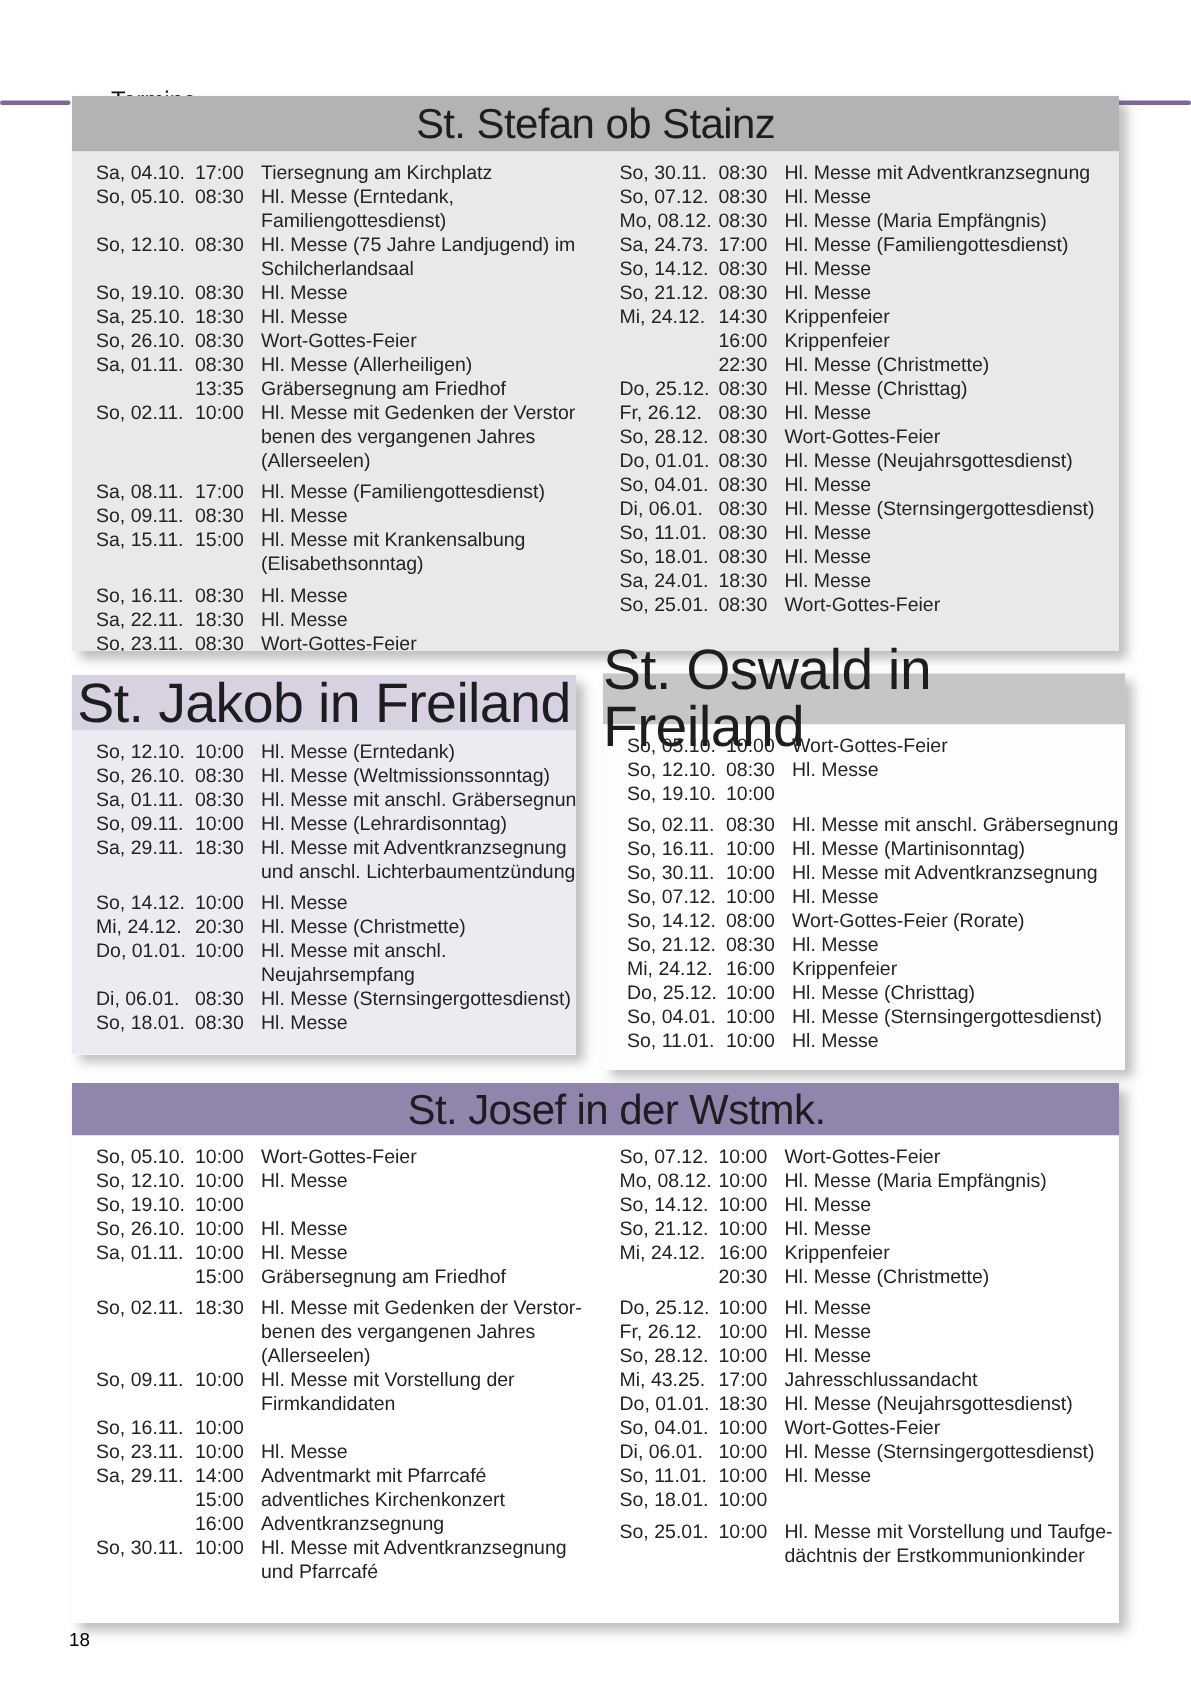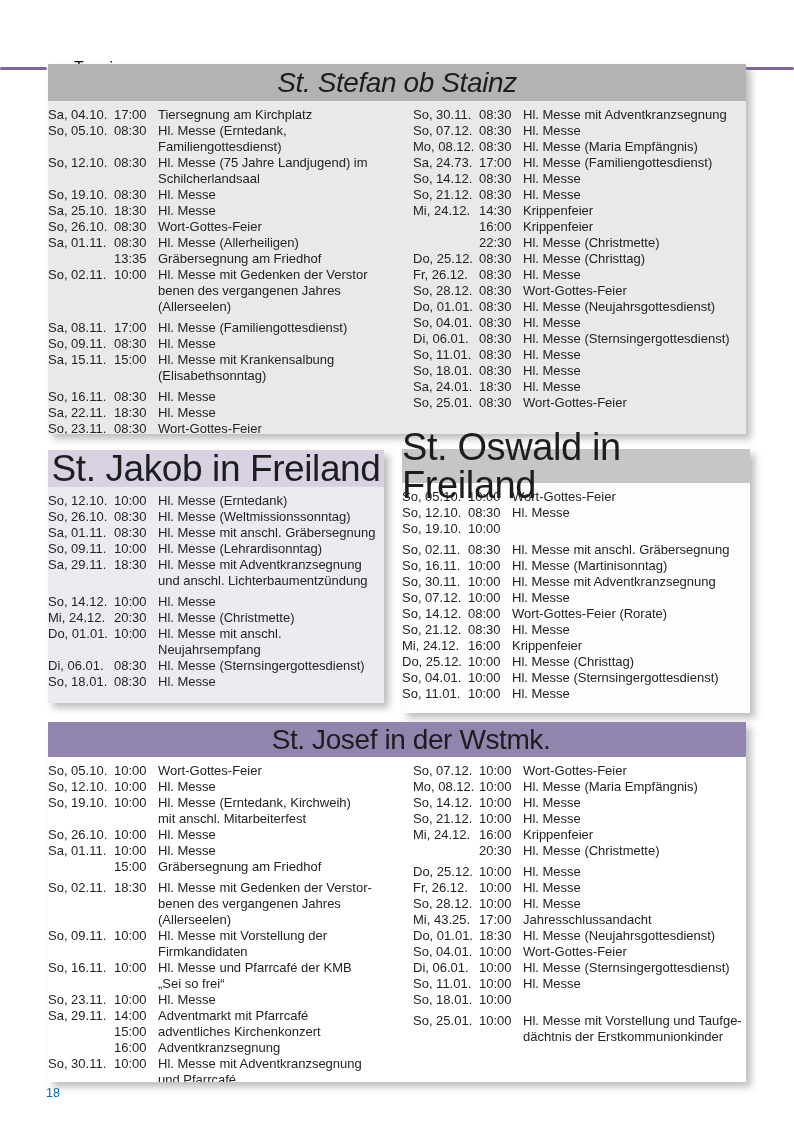--- a/index.html
+++ b/index.html
@@ -32,54 +32,54 @@
   }
   .panel__title{
     margin:0;
     display:flex;align-items:center;justify-content:center;
     font-weight:500;letter-spacing:-0.4px;color:#1d1d1f;
     font-size:28px;line-height:1;
   }
   .panel__body{overflow:hidden;}
 
   .panel--st-stefan{left:48px;top:64px;width:698px;}
-  .panel--st-stefan .panel__title{height:37px;font-style:italic;}
+  .panel--st-stefan .panel__title{height:37px;}
   .panel--st-stefan .panel__body{height:333px;}
 
   .panel--st-jakob{left:48px;top:450px;width:336px;}
   .panel--st-jakob .panel__title{height:37px;font-size:37px;}
   .panel--st-jakob .panel__body{height:216px;}
 
   .panel--st-oswald{left:402px;top:449px;width:348px;}
   .panel--st-oswald .panel__title{height:34px;font-size:38px;}
   .panel--st-oswald .panel__body{height:230px;}
 
   .panel--st-josef{left:48px;top:722px;width:698px;}
   .panel--st-josef .panel__title{height:35px;}
   .panel--st-josef .panel__body{height:325px;}
 
   
   .panel__body{padding-top:6px;box-sizing:border-box;}
   .panel__body--two{display:flex;}
   .panel__body--two .col:first-child{width:350px;}
   .panel__body--two .col:last-child{flex:1;padding-left:15px;}
-  .col{box-sizing:border-box;padding-left:0;padding-right:4px;}
+  .col{box-sizing:border-box;padding-left:16px;padding-right:4px;}
 
   .row{
     display:grid;grid-template-columns:66px 44px 1fr;
     font-size:13px;line-height:16px;color:#232323;
   }
   .row--gap{margin-top:5px;}
   .date,.time{white-space:nowrap;}
   .desc-line{display:block;white-space:nowrap;}
 
   
   .page-number{
     position:absolute;left:46px;top:1086px;
-    font-size:12.5px;color:#0369a1;
+    font-size:12.5px;color:#000000;
   }
 </style>
 </head>
 <body>
 
 <div class="page">
 
   <header class="top-rule">
     <span class="rule rule-left" style="background: rgb(123, 104, 152);"></span>
     <span class="page-label">Termine</span>
@@ -527,24 +527,20 @@
             <div class="row">
               <span class="date">So, 12.10.</span>
               <span class="time">10:00</span>
               <span class="desc">
                 <span class="desc-line">Hl. Messe</span>
               </span>
             </div>
             <div class="row">
               <span class="date">So, 19.10.</span>
               <span class="time">10:00</span>
-              <span class="desc">
-                <span class="desc-line">Hl. Messe (Erntedank, Kirchweih)</span>
-                <span class="desc-line">mit anschl. Mitarbeiterfest</span>
-              </span>
             </div>
             <div class="row">
               <span class="date">So, 26.10.</span>
               <span class="time">10:00</span>
               <span class="desc">
                 <span class="desc-line">Hl. Messe</span>
               </span>
             </div>
             <div class="row">
               <span class="date">Sa, 01.11.</span>
@@ -573,24 +569,20 @@
               <span class="date">So, 09.11.</span>
               <span class="time">10:00</span>
               <span class="desc">
                 <span class="desc-line">Hl. Messe mit Vorstellung der</span>
                 <span class="desc-line">Firmkandidaten</span>
               </span>
             </div>
             <div class="row">
               <span class="date">So, 16.11.</span>
               <span class="time">10:00</span>
-              <span class="desc">
-                <span class="desc-line">Hl. Messe und Pfarrcafé der KMB</span>
-                <span class="desc-line">„Sei so frei“</span>
-              </span>
             </div>
             <div class="row">
               <span class="date">So, 23.11.</span>
               <span class="time">10:00</span>
               <span class="desc">
                 <span class="desc-line">Hl. Messe</span>
               </span>
             </div>
             <div class="row">
               <span class="date">Sa, 29.11.</span>

